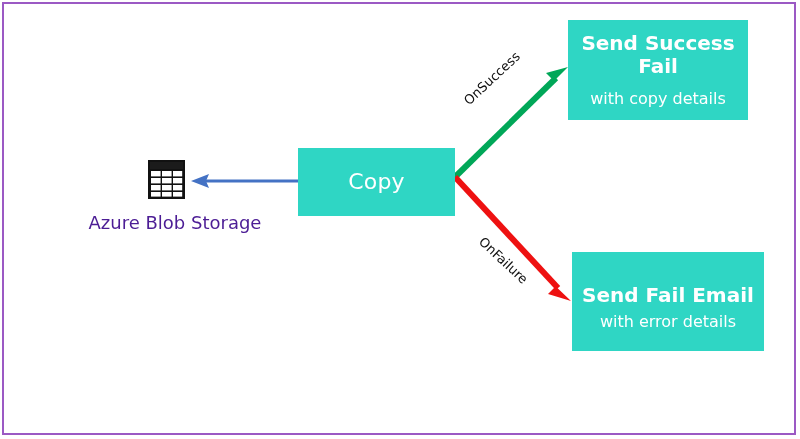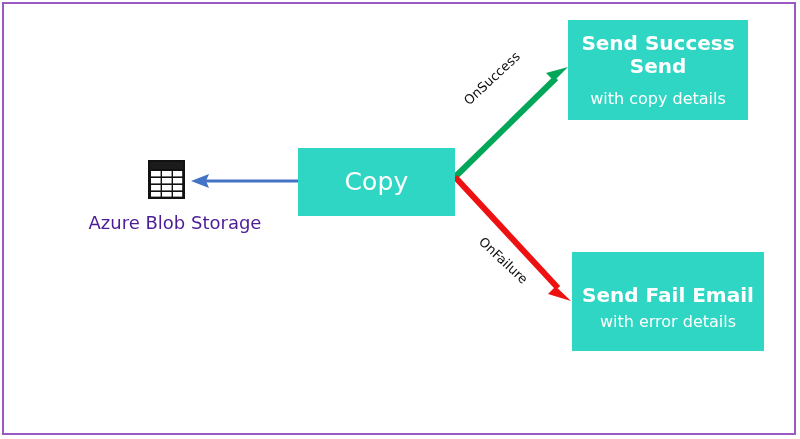--- a/index.html
+++ b/index.html
@@ -58,21 +58,21 @@
     font-family: "DejaVu Sans", sans-serif;
   }
 
   #box-copy {
     left: 298px;
     top: 148px;
     width: 157px;
     height: 68px;
   }
   #box-copy .title {
-    font-size: 25px;
+    font-size: 22px;
     letter-spacing: 0.2px;
   }
 
   #box-success {
     left: 568px;
     top: 20px;
     width: 180px;
     height: 100px;
     padding: 4px 8px;
   }
@@ -195,21 +195,21 @@
     </div>
 
     <div id="blob-label">Azure Blob Storage</div>
 
     <div id="box-copy" class="act-box">
       <div class="title">Copy</div>
     </div>
 
     <div id="box-success" class="act-box">
       <div class="title">Send Success</div>
-      <div class="title">Send</div>
+      <div class="title">Fail</div>
       <div class="sub">with copy details</div>
     </div>
 
     <div id="box-fail" class="act-box">
       <div class="title">Send Fail Email</div>
       <div class="sub">with error details</div>
     </div>
 
     <div id="label-onsuccess" class="edge-label">OnSuccess</div>
 

